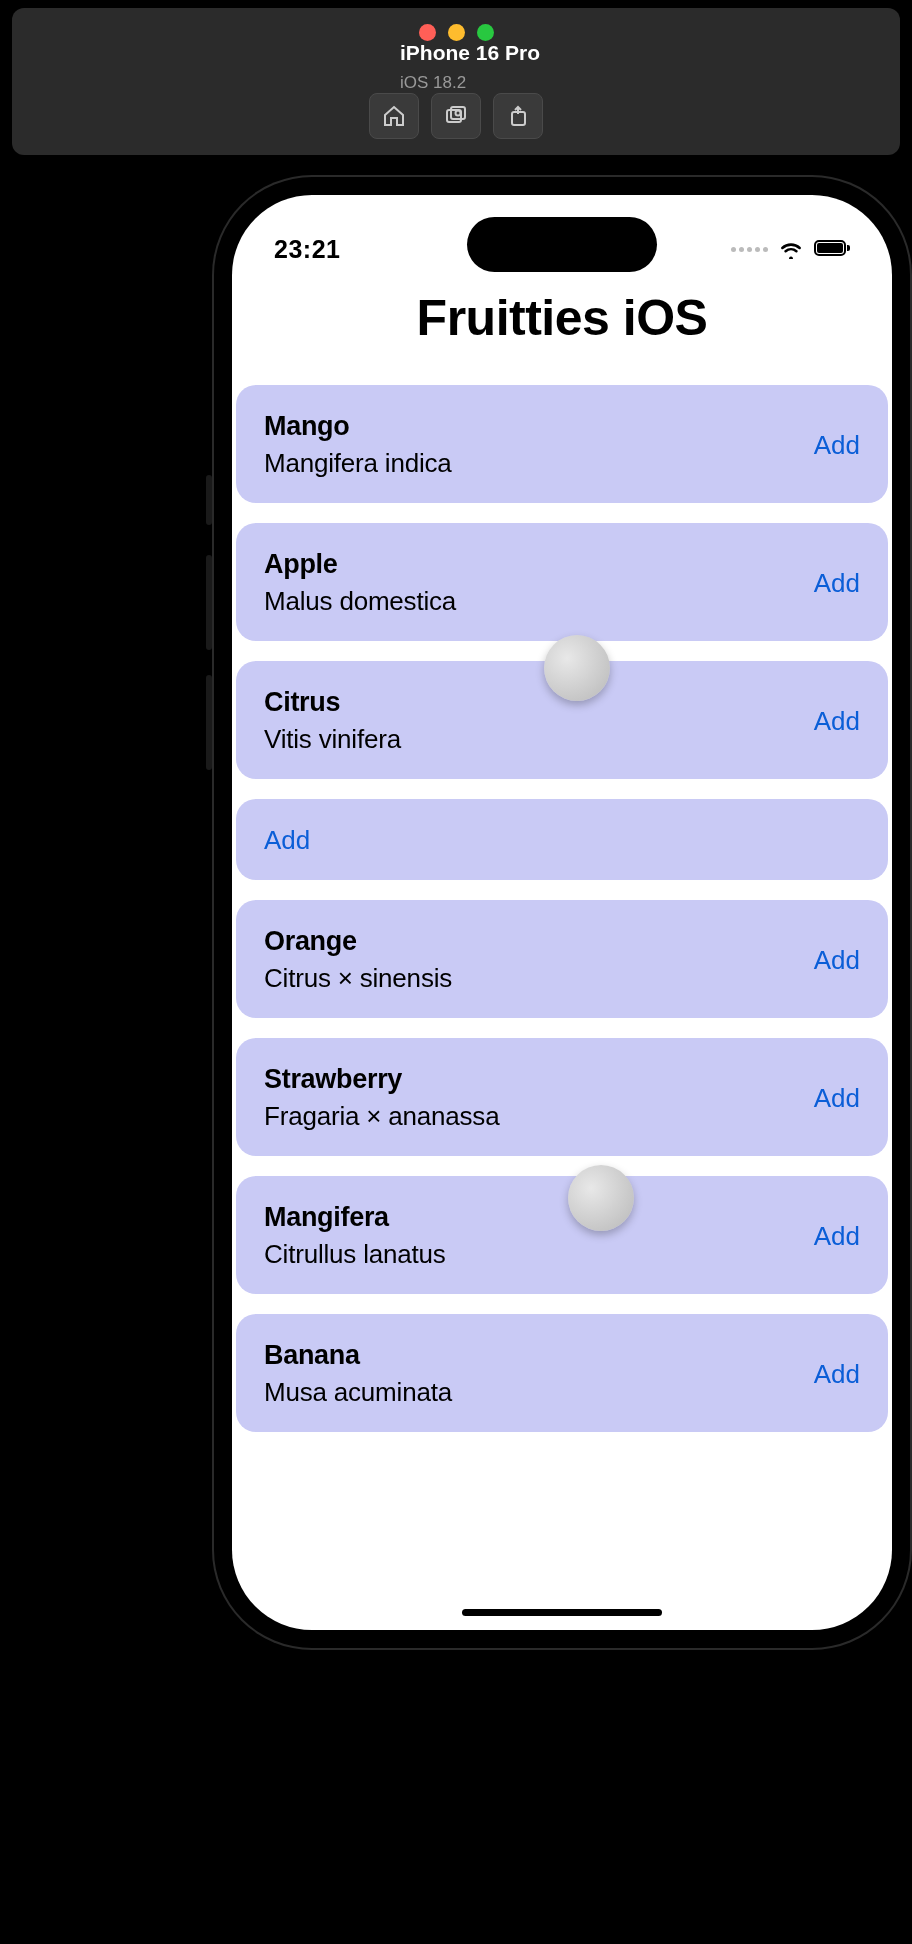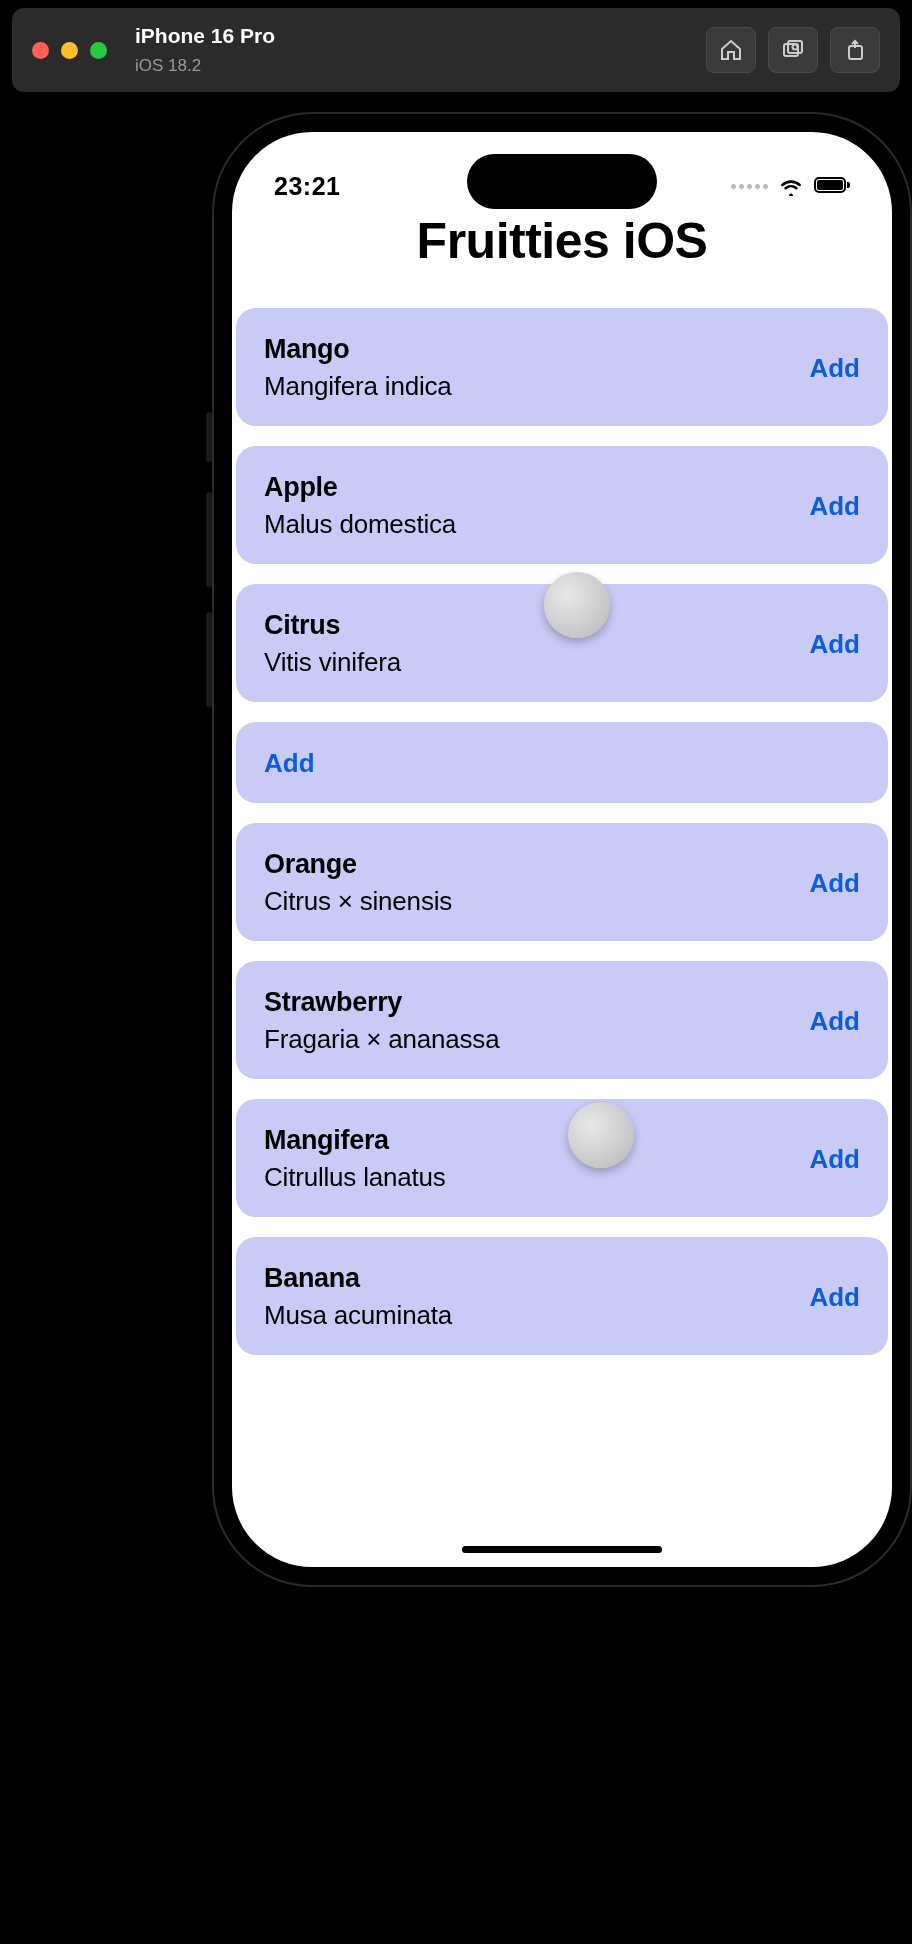--- a/index.html
+++ b/index.html
@@ -12,20 +12,21 @@
     }
     
     .titlebar {
       background: #2b2b2b;
       border-radius: 12px;
       margin: 8px 12px 0 12px;
       padding: 16px 20px;
       display: flex;
       align-items: center;
       justify-content: space-between;
+      flex-direction: column;
     }
     .traffic-lights {
       display: flex;
       gap: 12px;
       align-items: center;
     }
     .dot { width: 17px; height: 17px; border-radius: 50%; }
     .dot.red { background: #ff5f57; }
     .dot.yellow { background: #febc2e; }
     .dot.green { background: #28c840; }
@@ -104,21 +105,21 @@
     .wifi-ic { width: 26px; height: 20px; }
     .batt-ic { width: 36px; height: 18px; position: relative; }
     .batt-ic .body { width: 32px; height: 16px; border: 2px solid #000; border-radius: 5px; position: absolute; }
     .batt-ic .fill { position: absolute; left: 3px; top: 3px; width: 26px; height: 10px; background: #000; border-radius: 2px; }
     .batt-ic .tip { position: absolute; right: 0; top: 5px; width: 3px; height: 6px; background: #000; border-radius: 0 2px 2px 0; }
 
     .app-title {
       text-align: center;
       font-size: 50px;
       font-weight: 700;
-      margin-top: 0;
+      margin-top: 14px;
       letter-spacing: -0.5px;
     }
     .cart-row {
       display: flex;
       justify-content: space-between;
       align-items: center;
       padding: 0 26px;
       margin-top: 66px;
       font-size: 26px;
     }
@@ -136,21 +137,21 @@
       background: #c9caf5;
       border-radius: 20px;
       padding: 26px 28px 24px 28px;
       display: flex;
       justify-content: space-between;
       align-items: center;
     }
     .card-info { display: flex; flex-direction: column; }
     .fruit-name { font-weight: 700; font-size: 27px; letter-spacing: -0.3px; }
     .fruit-sci { font-size: 26px; margin-top: 6px; letter-spacing: -0.2px; }
-    .add-btn { color: #0b5ed7; font-size: 26px; font-weight: 700; }
+    .add-btn { color: #0b5ed7; font-size: 26px; font-weight: 400; }
 
     .touch-cursor {
       position: absolute;
       width: 66px;
       height: 66px;
       border-radius: 50%;
       background: radial-gradient(circle at 35% 35%, #e8e8e8, #b8b8b8);
       box-shadow: 0 4px 8px rgba(0,0,0,0.25);
       z-index: 20;
     }

